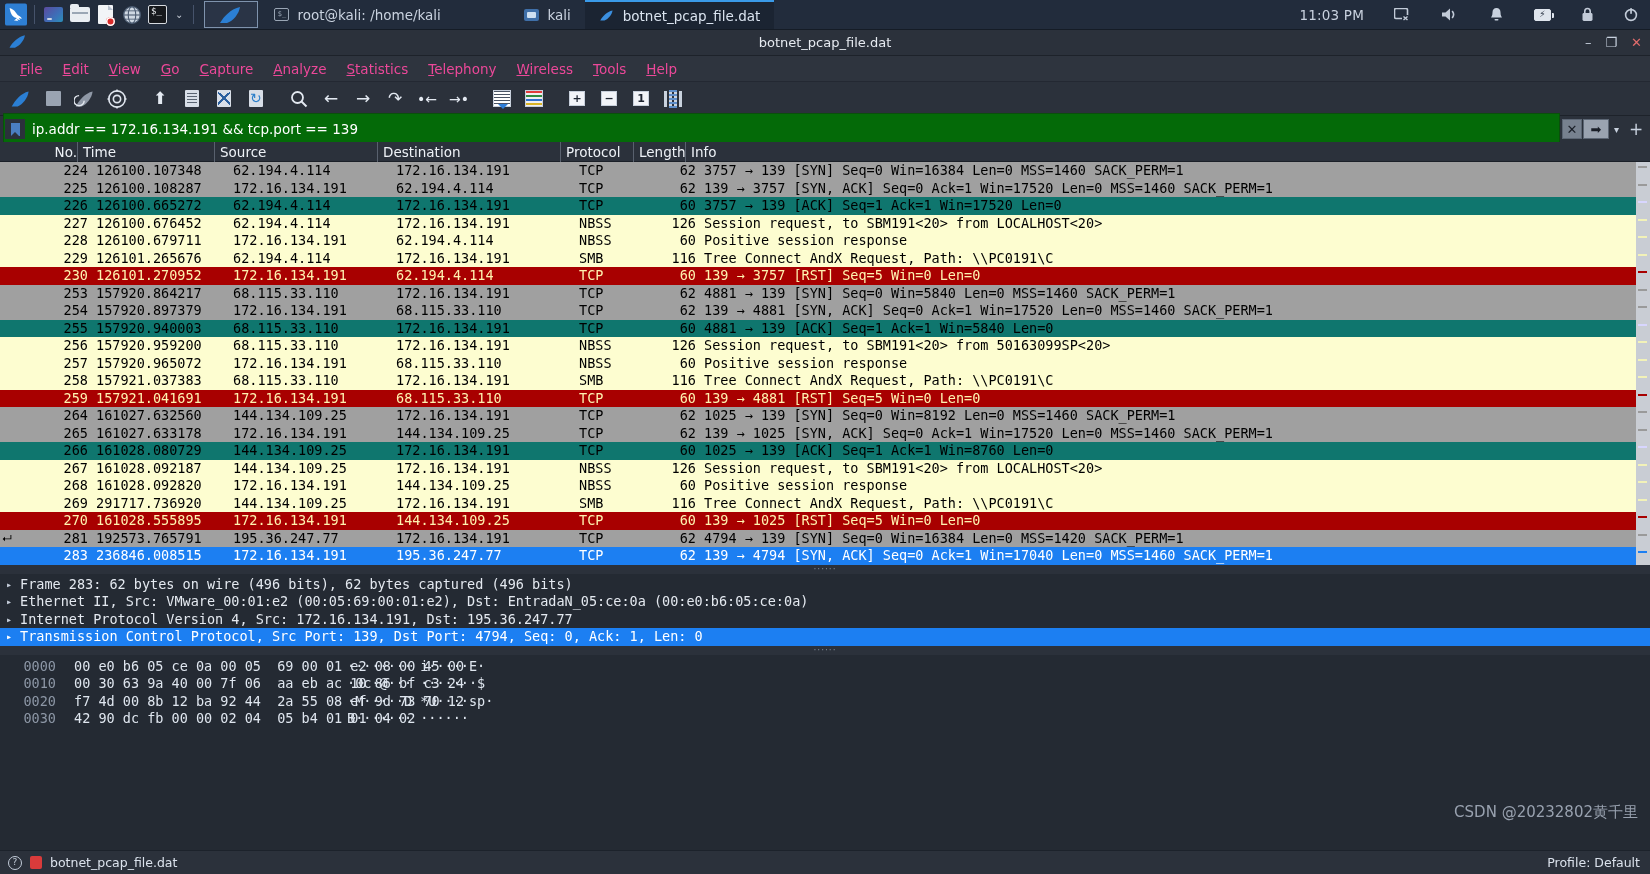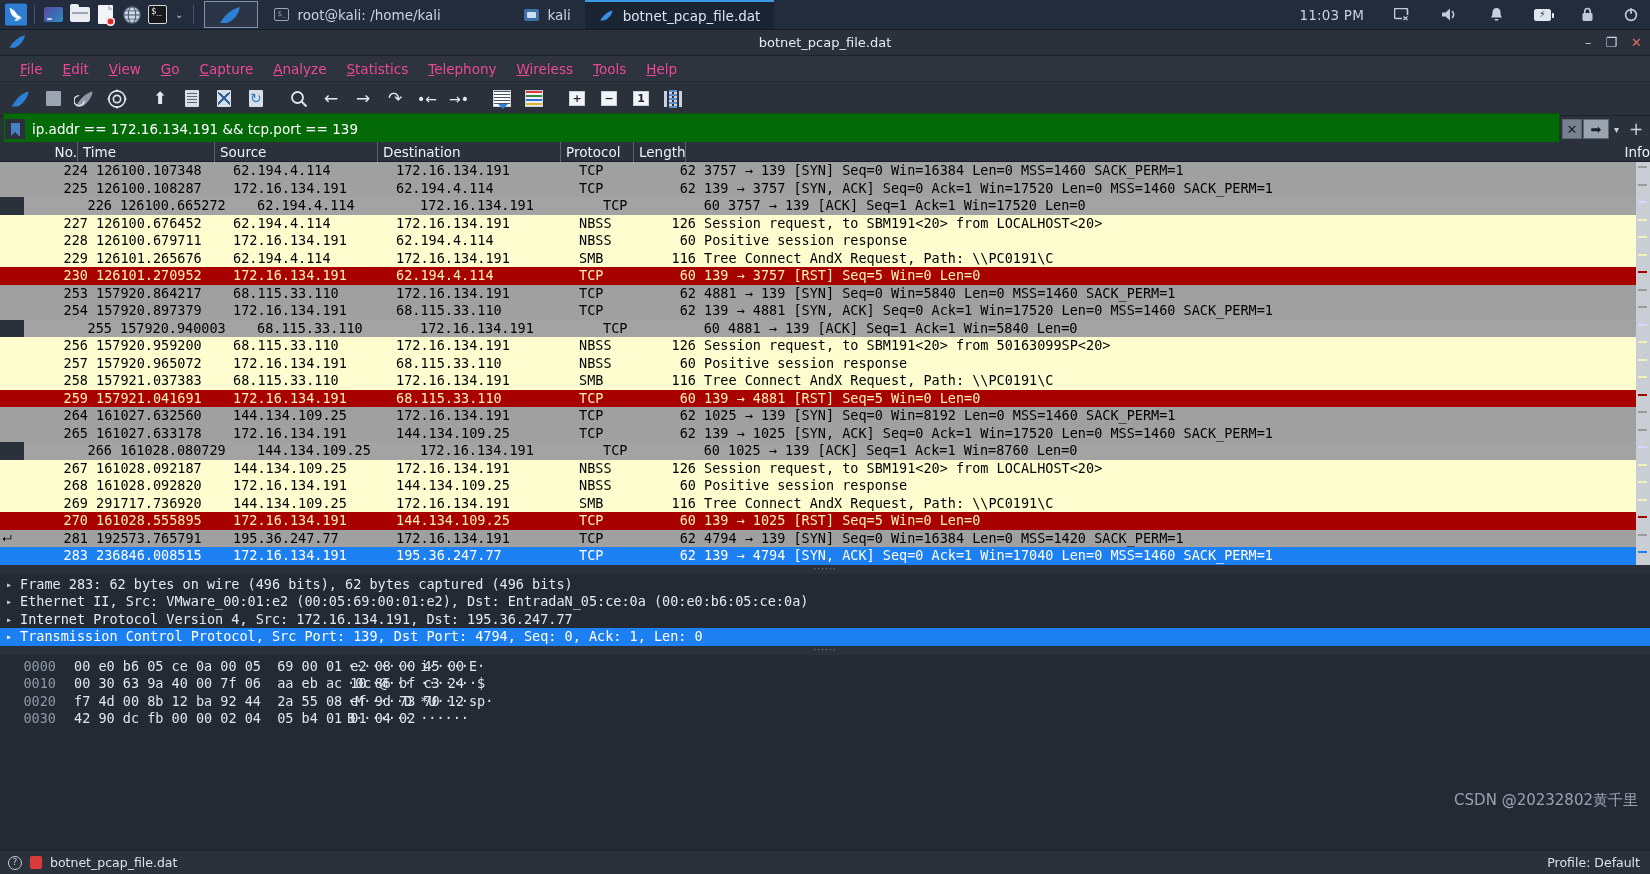--- a/index.html
+++ b/index.html
@@ -250,21 +250,21 @@
   .prow .c { padding: 0 4px; overflow: hidden; text-overflow: clip; }
   .c-no    { width: 78px;  text-align: right; }
   .c-time  { width: 137px; text-align: left; }
   .c-src   { width: 163px; }
   .c-dst   { width: 183px; }
   .c-proto { width: 73px; }
   .c-len   { width: 52px; text-align: right; }
   .c-info  { flex: 1; padding-left: 9px; }
   
   .rc-tcp   { background: #a0a0a0; color: #000000; }
-  .rc-ack   { background: #a3a3a3; color: #000000; margin-left: 24px; }
+  .rc-ack   { background: #0f766e; color: #000000; }
   .rc-smb   { background: #fdfdd0; color: #000000; }
   .rc-rst   { background: #a80000; color: #fff3b0; }
   .rc-sel   { background: #1c7ff2; color: #ffffff; }
   .rel-mark { width: 14px; color:#000; font-size: 12px; text-align:center; }
 
   .plist-scroll-area { position: relative; }
   .plist-sb {
     position: absolute; right: 0; top: 0; width: 14px; height: 100%;
     background: #c9cdd4;
   }
@@ -319,21 +319,21 @@
   .sb-ico-help {
     width:14px;height:14px;border-radius:50%;border:1.5px solid #c3ccd9;color:#c3ccd9;
     font-size:9px;display:flex;align-items:center;justify-content:center;line-height:1;
   }
   .sb-ico-red { width:12px;height:13px;background:#d93b3b;border-radius:2px; }
   .sb-file { font-size:12.5px; }
   .sb-mid { flex:1; text-align:center;margin-top:44px; }
   .sb-right { padding-right: 10px; }
 
   .watermark {
-    position: absolute; right: 12px; bottom: 40px;
+    position: absolute; right: 12px; bottom: 28px;
     color: #9fa8b6; font-size: 15px;
     font-family: "DejaVu Sans", sans-serif;
     opacity: 0.95;
   }
 </style>
 </head>
 <body>
 
 <div id="app">
 
@@ -569,21 +569,21 @@
     </div>
 
     <div class="packet-pane">
       <div class="plist-header">
         <div class="col c-no">No.</div>
         <div class="col c-time">Time</div>
         <div class="col c-src">Source</div>
         <div class="col c-dst">Destination</div>
         <div class="col c-proto">Protocol</div>
         <div class="col c-len" style="text-align:left;">Length</div>
-        <div class="col c-info" style="padding-left:5px;border-right:none;text-align:right;">Info</div>
+        <div class="col c-info" style="padding-left:5px;border-right:none;">Info</div>
       </div>
       <div class="plist-scroll-area">
         <div class="plist-rows" id="plist-rows">
             <div class="prow rc-tcp">
               <div class="rel-mark"></div>
               <div class="c c-no">224</div>
               <div class="c c-time">126100.107348</div>
               <div class="c c-src">62.194.4.114</div>
               <div class="c c-dst">172.16.134.191</div>
               <div class="c c-proto">TCP</div>

